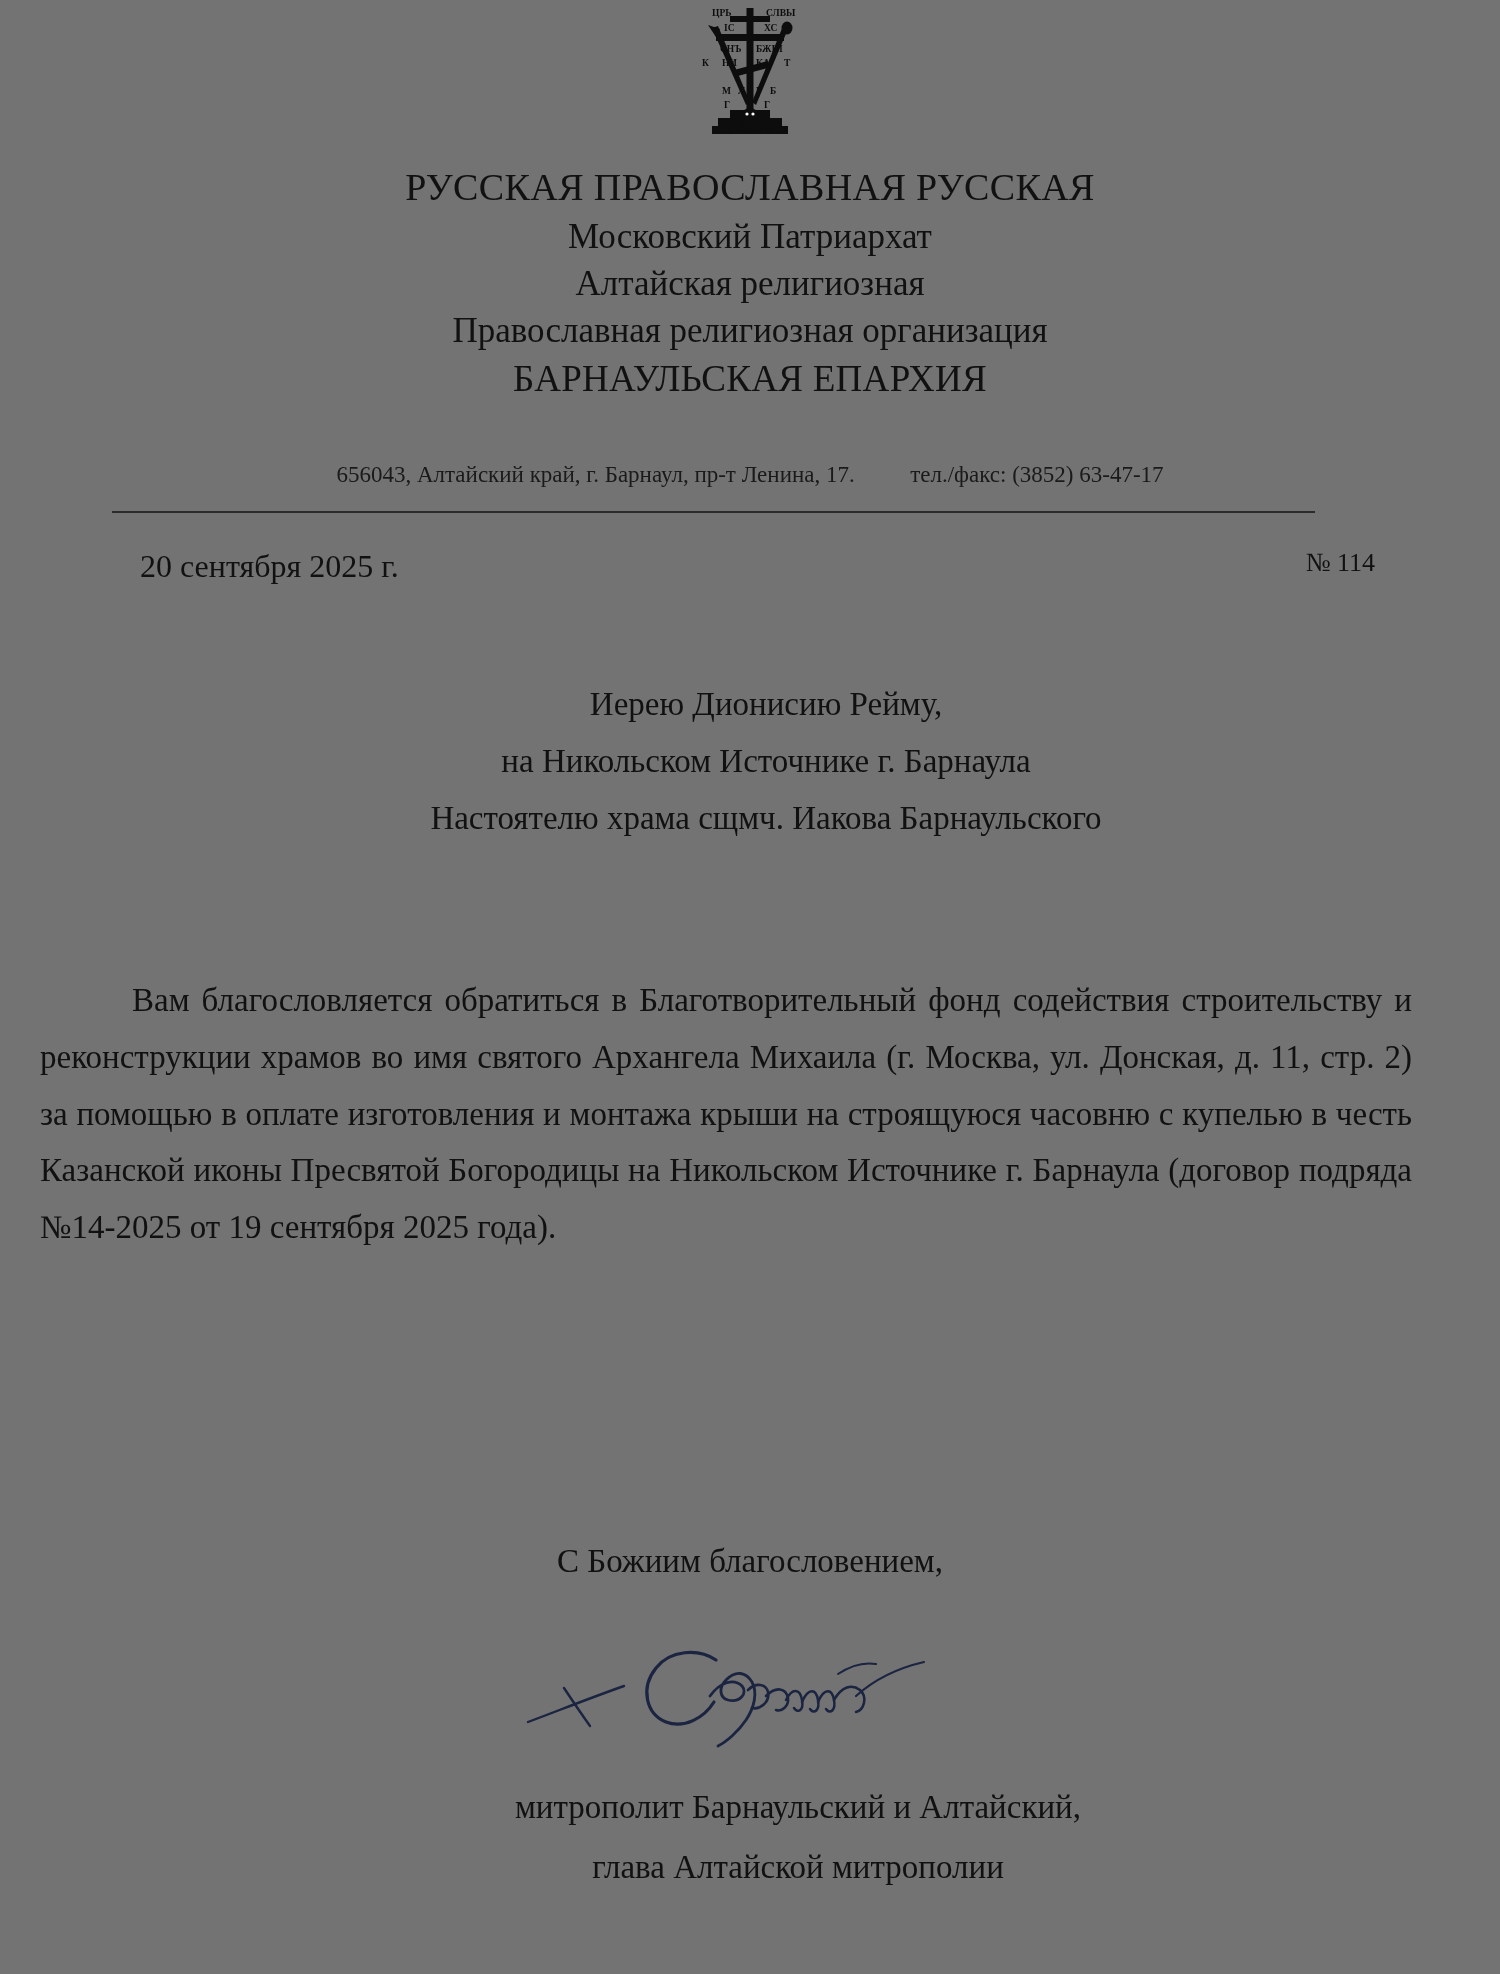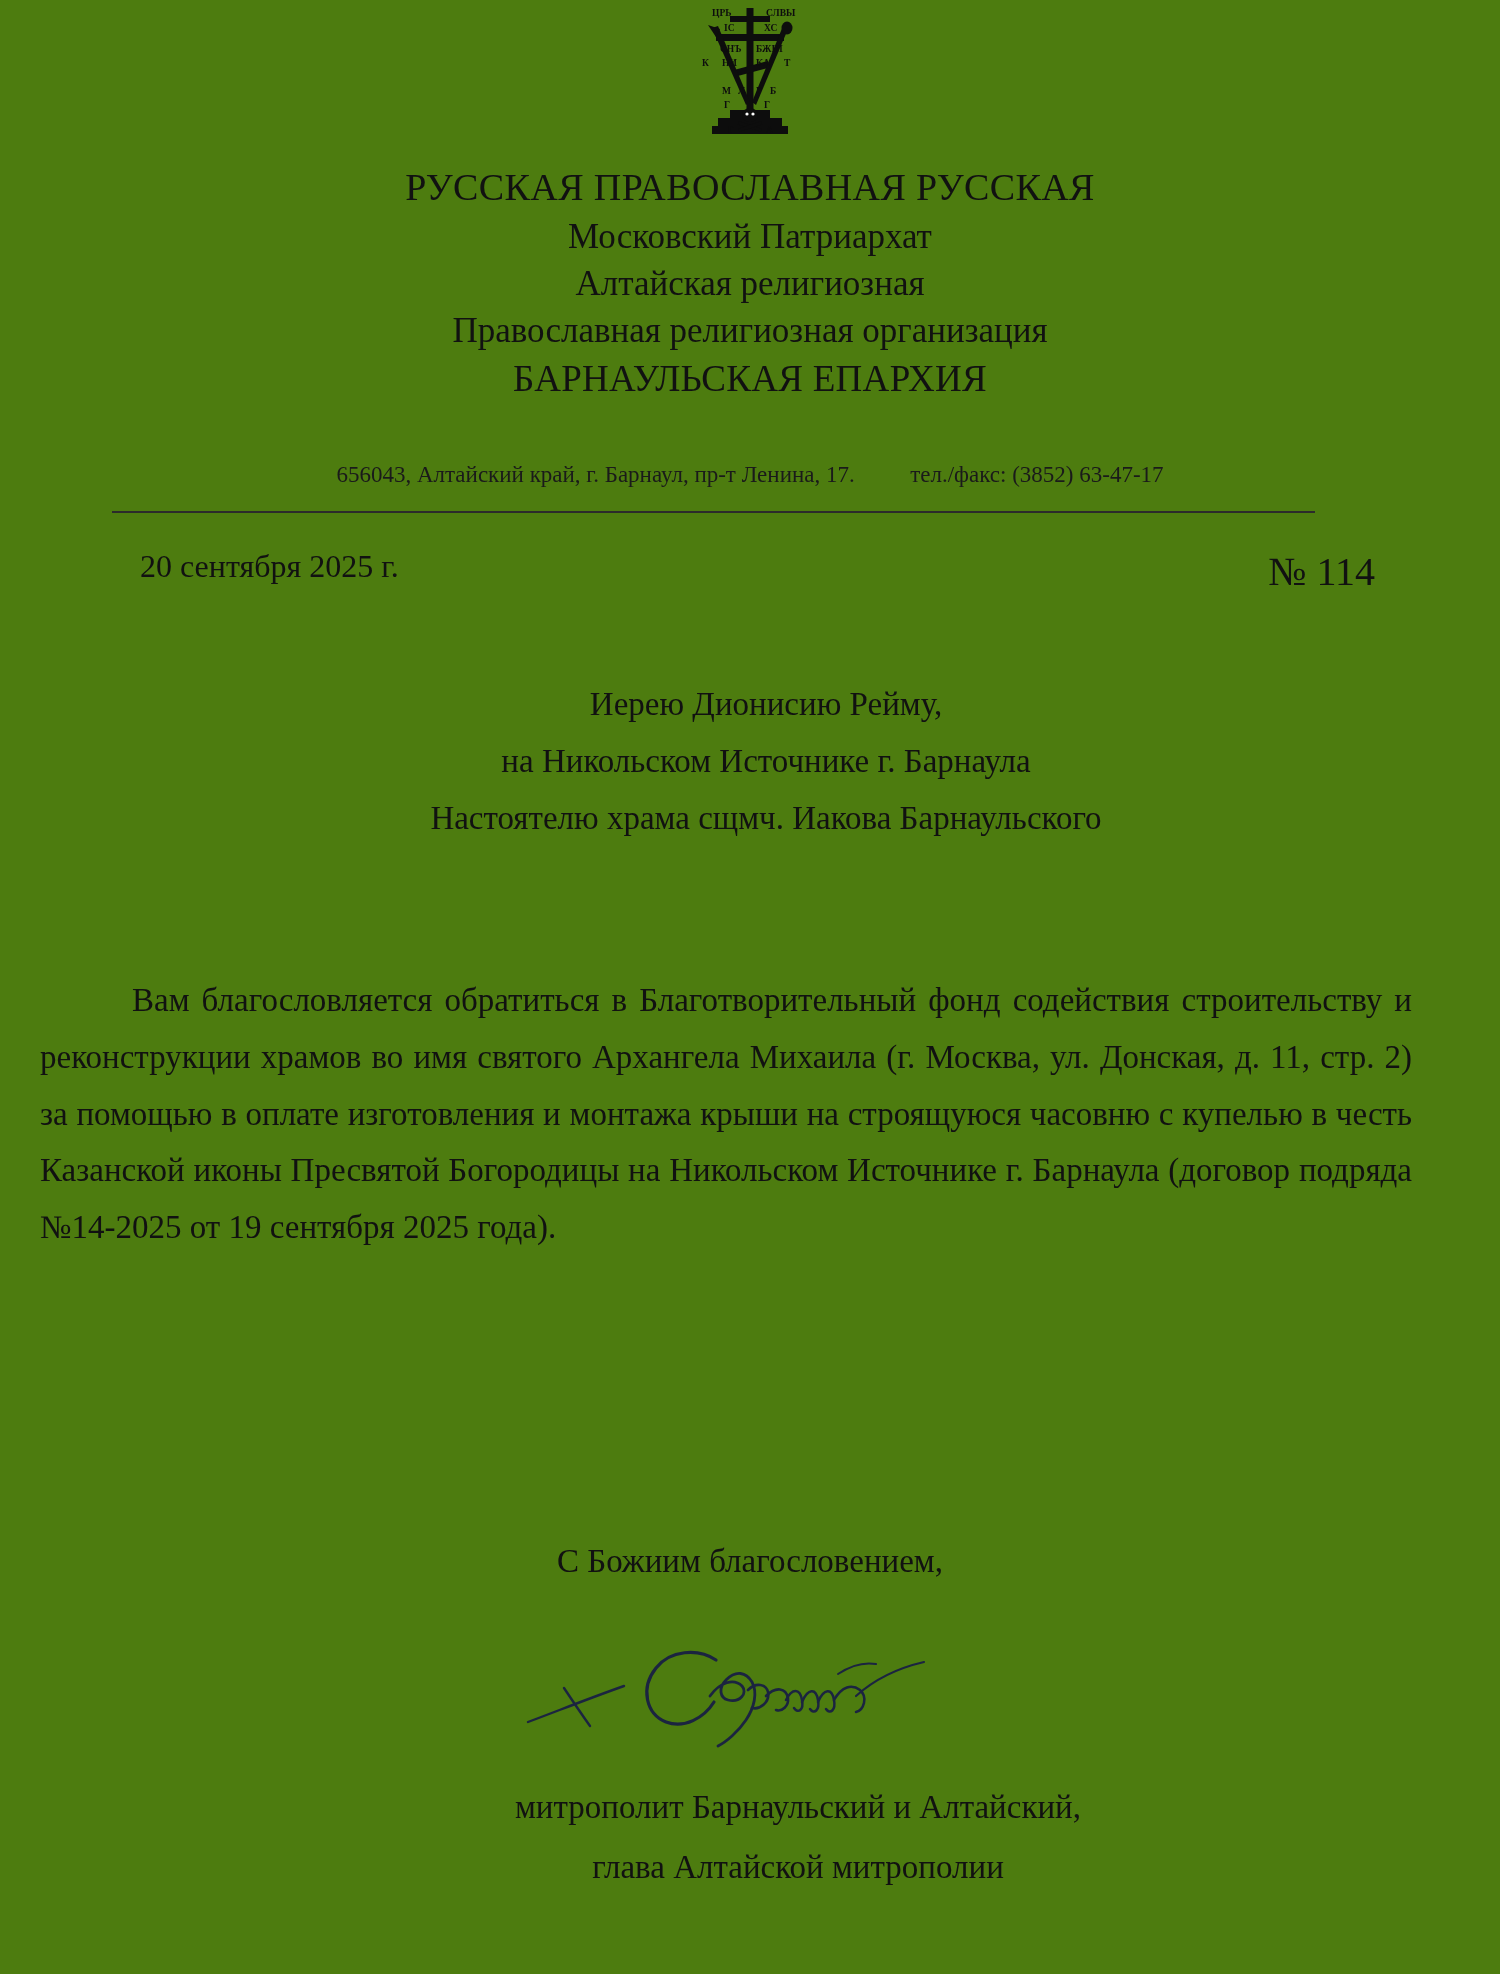--- a/index.html
+++ b/index.html
@@ -10,21 +10,21 @@
   body {
     font-family: "Liberation Serif", "DejaVu Serif", serif;
     color: #111111;
     -webkit-font-smoothing: antialiased;
   }
 
   .page {
     position: relative;
     width: 1500px;
     height: 1974px;
-    background: #4d7c0f;
+    background: #737373;
     overflow: hidden;
     margin: 0 auto;
   }
 
   
   .emblem-wrap {
     position: absolute;
     left: 0;
     top: 4px;
     width: 1500px;
@@ -102,21 +102,21 @@
   .meta-row .date {
     position: absolute;
     left: 140px;
     top: 0;
     font-size: 32px;
   }
   .meta-row .docnum {
     position: absolute;
     right: 125px;
     top: 0;
-    font-size: 40px;
+    font-size: 26px;
   }
 
   
   .addressee {
     position: absolute;
     left: 16px;
     top: 676px;
     width: 1500px;
     text-align: center;
     font-size: 33px;

